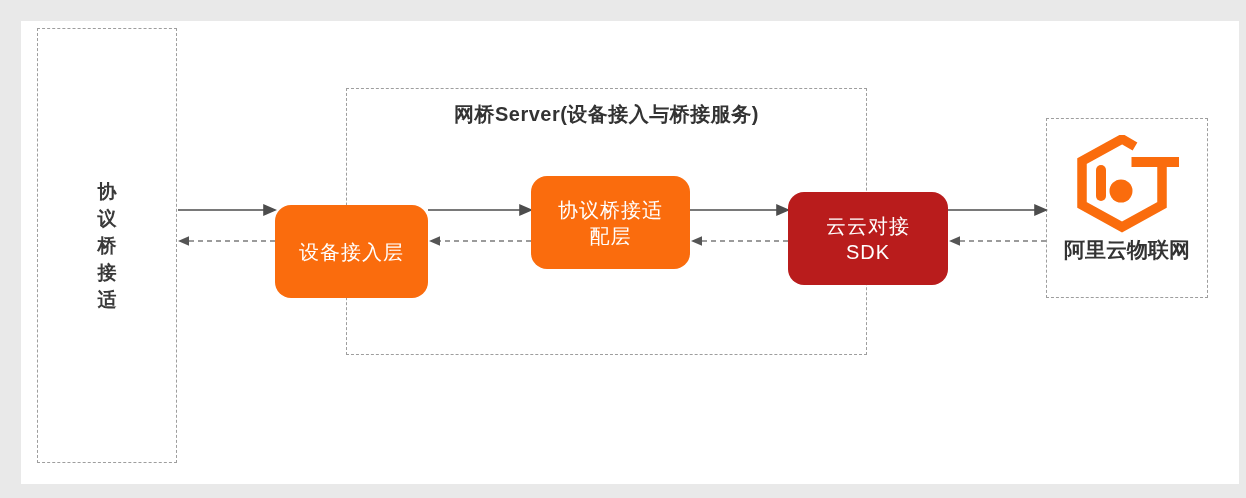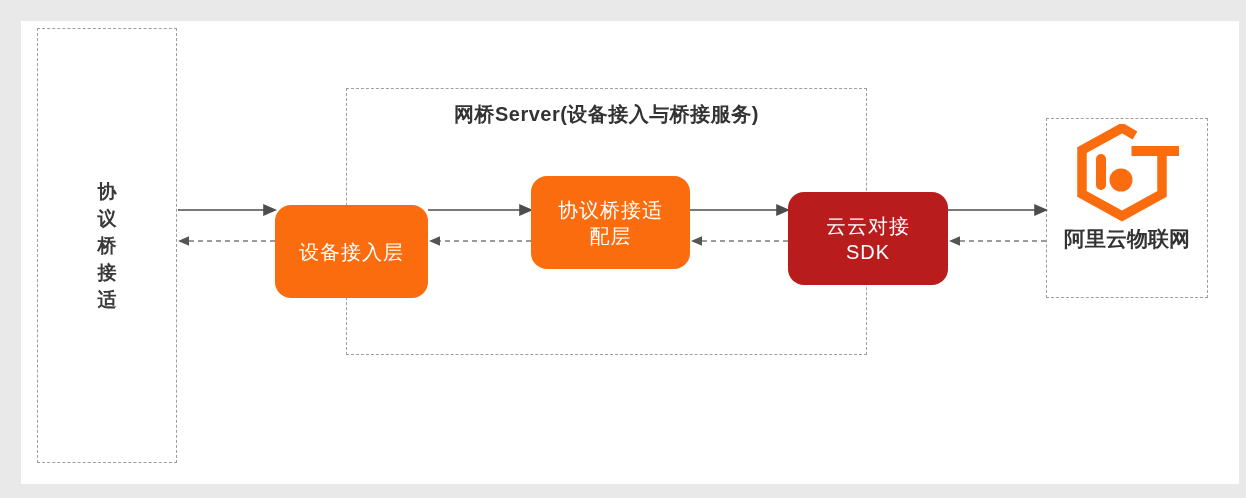--- a/index.html
+++ b/index.html
@@ -33,21 +33,21 @@
   }
   .pill span{display:block;}
   .pill.orange{background:#fa6c0d;}
   .pill.amber{background:#b91c1c;margin-top:16px;}
   .pill-device{left:254px;top:155px;width:153px;height:93px;margin-top:29px;}
   .pill-protocol{left:510px;top:155px;width:159px;height:93px;}
   .pill-sdk{left:767px;top:155px;width:160px;height:93px;}
   .right-box{
     left:1025px;top:97px;width:162px;height:180px;
     display:flex;flex-direction:column;align-items:center;justify-content:flex-start;
-    padding-top:5px;
+    padding-top:16px;
   }
   .iot-logo{display:block;}
   .right-label{
     margin-top:4px;font-size:21px;font-weight:700;color:#333333;
     line-height:26px;text-align:center;
   }
   .right-label span{display:block;}
 </style>
 </head>
 <body>

